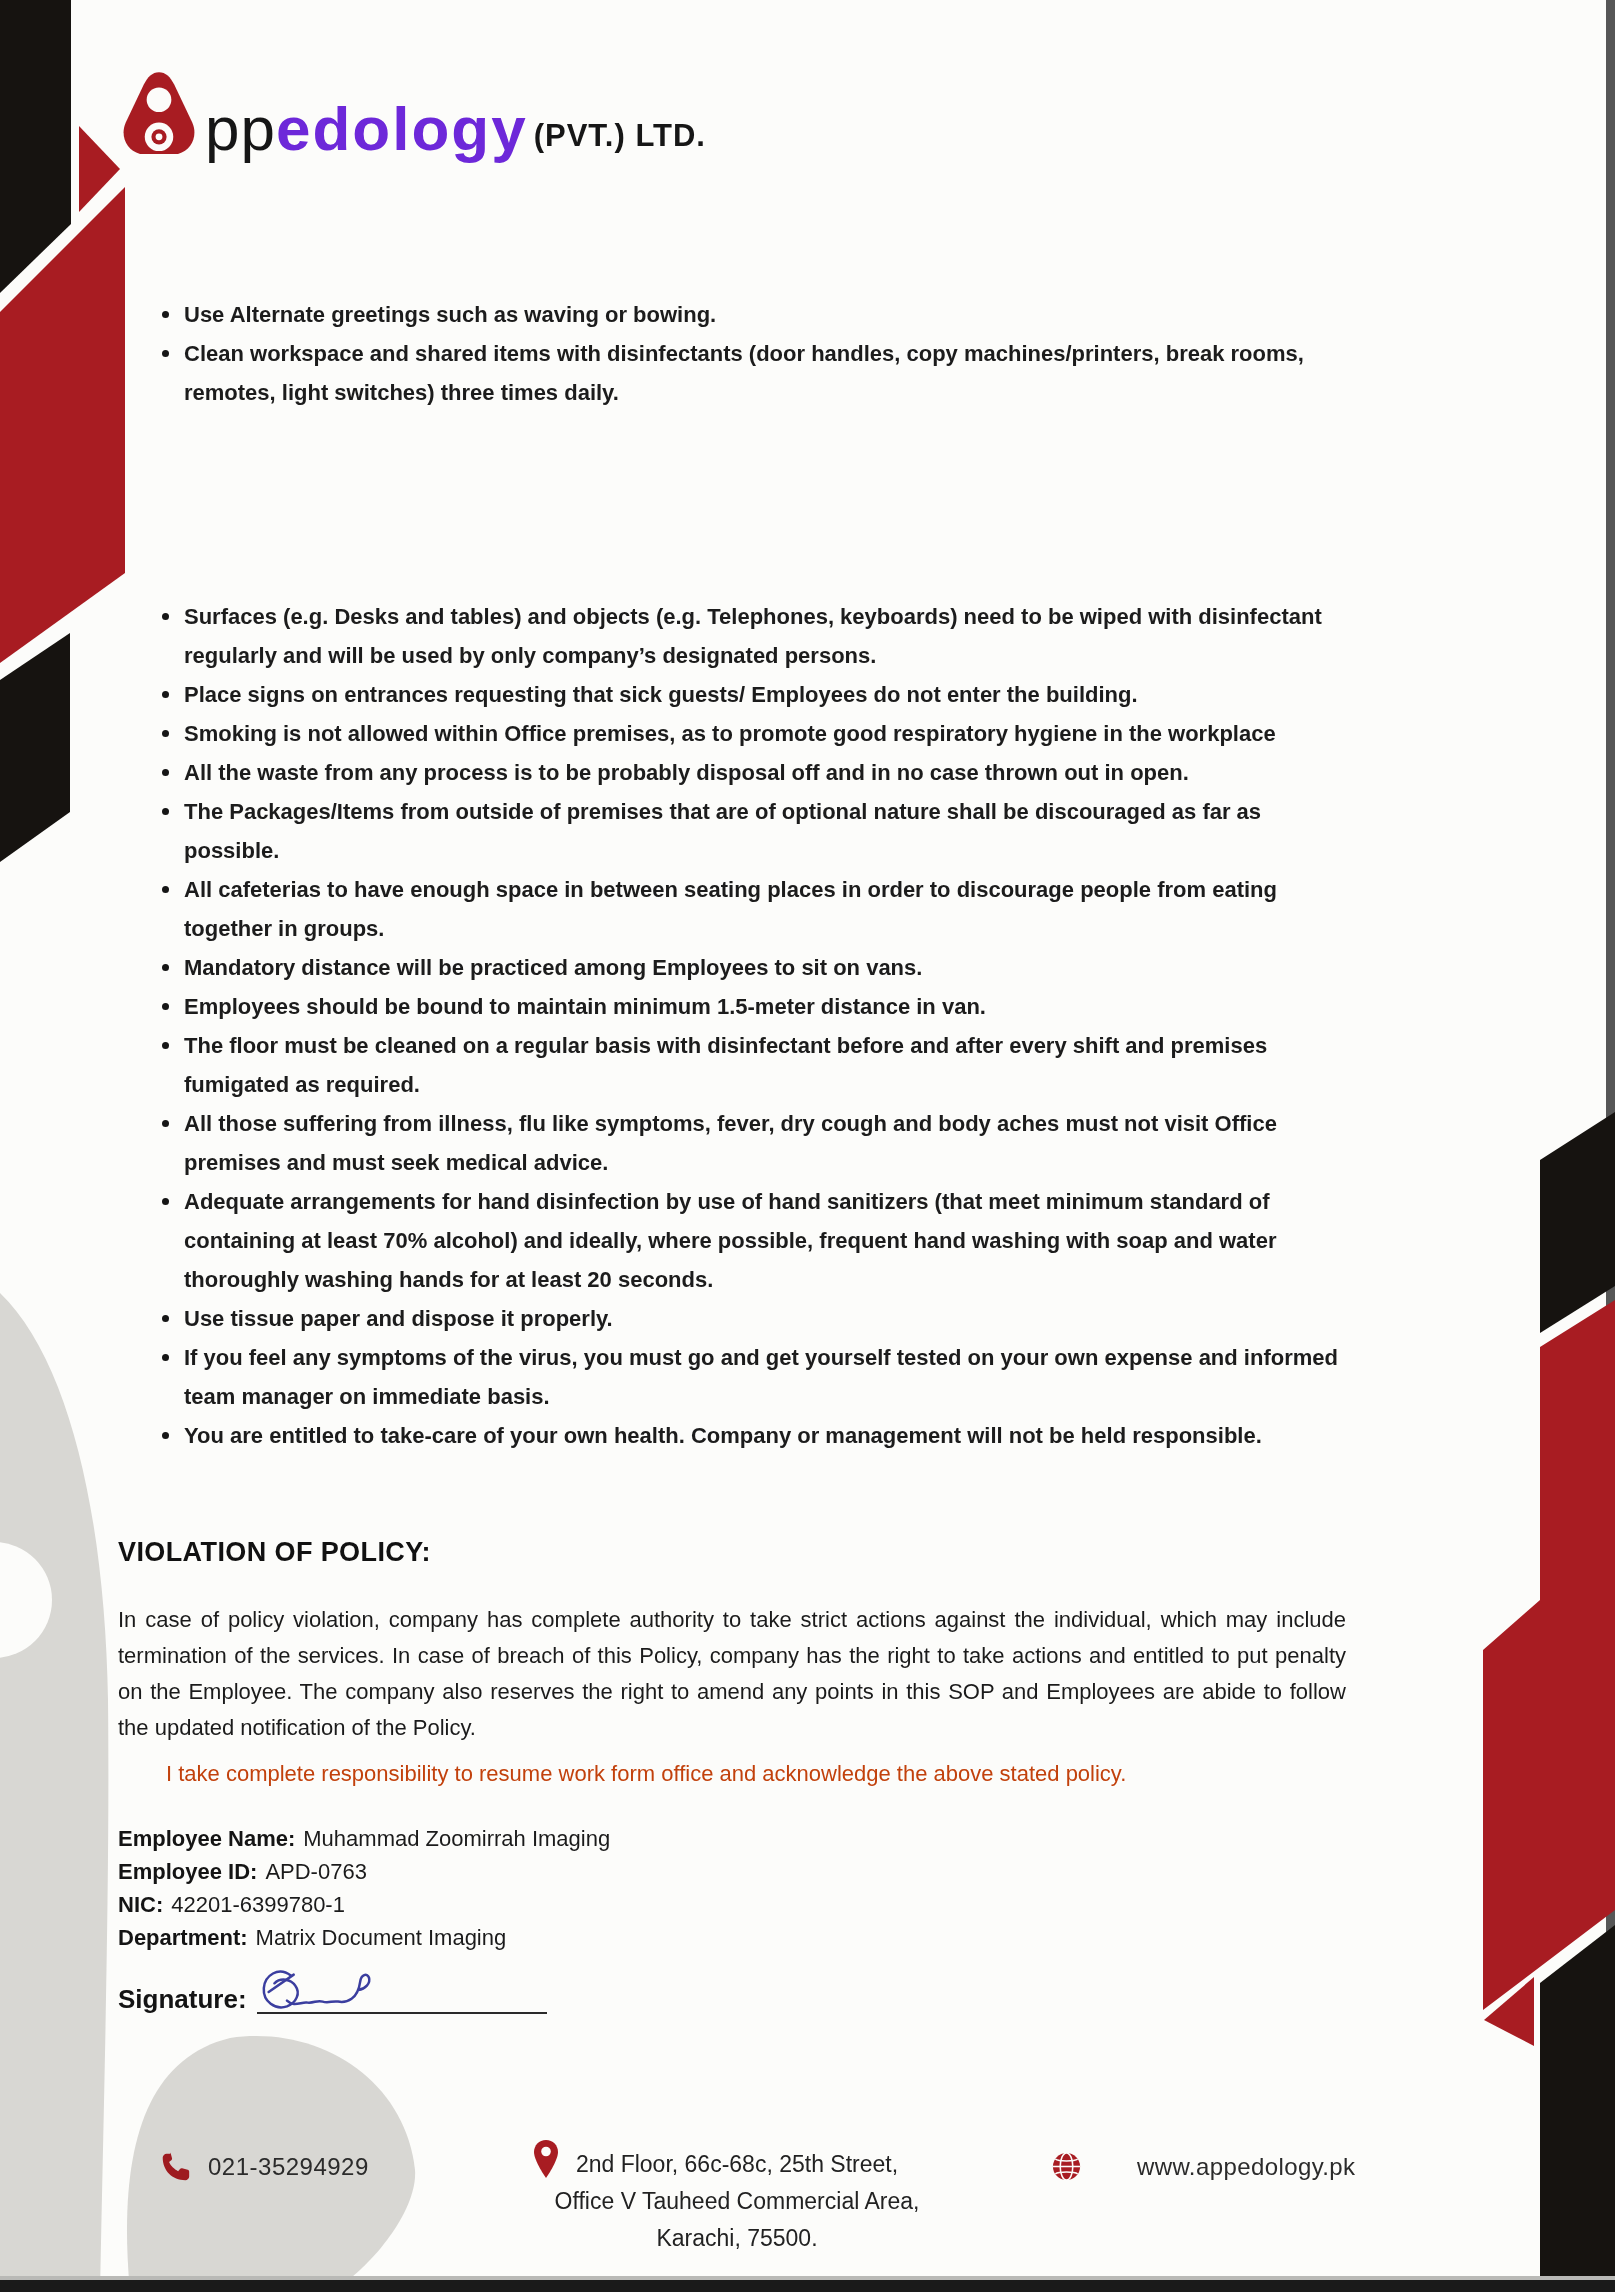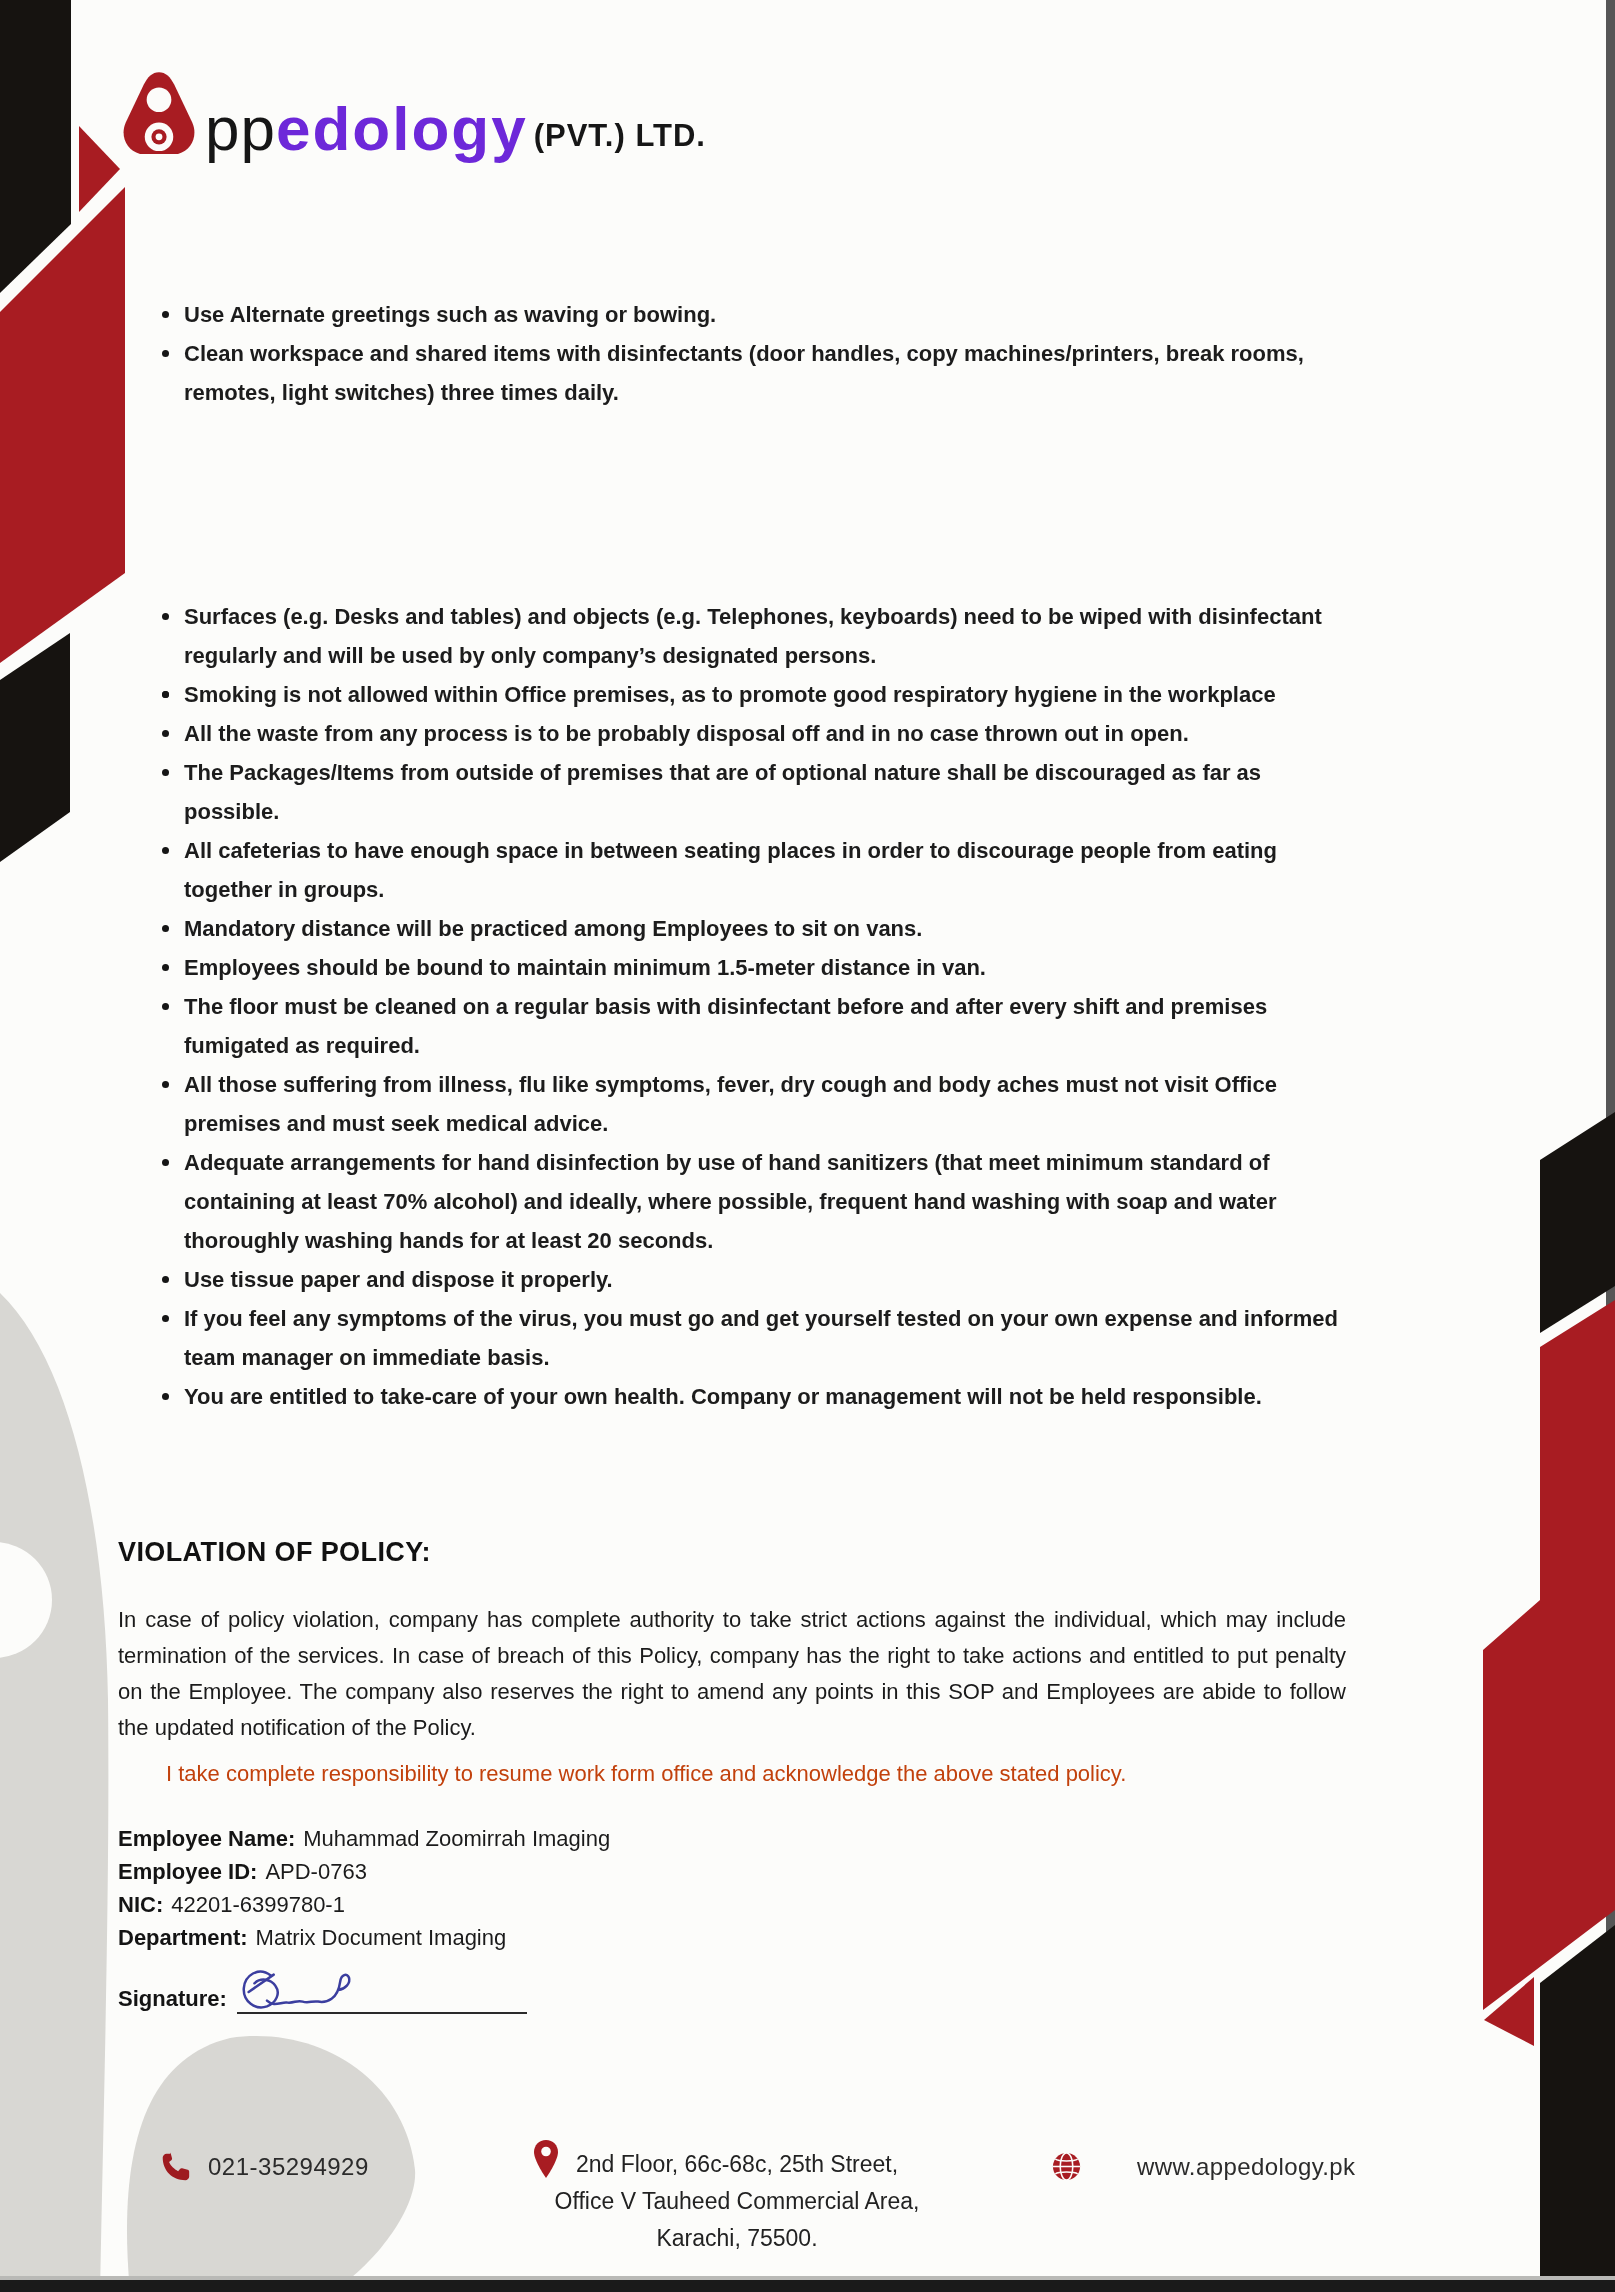--- a/index.html
+++ b/index.html
@@ -26,21 +26,21 @@
 
   
   .vio-head{left:118px;top:1537px;font-size:27px;font-weight:700;letter-spacing:.4px;color:#111;}
   .vio-para{left:118px;top:1602px;width:1228px;font-size:22px;line-height:36px;
             text-align:justify;color:#1b1b1b;}
   .ack{left:118px;top:1758px;width:1228px;font-size:22px;line-height:32px;color:#c2410c;margin-left:48px;}
 
   
   .emp{left:118px;top:1822px;font-size:22px;line-height:33px;color:#1b1b1b;}
   .emp-label{font-weight:700;margin-right:8px;color:#141414;}
-  .sig-row{left:118px;top:1974px;display:flex;align-items:flex-end;font-size:22px;text-align:right;}
+  .sig-row{left:118px;top:1974px;display:flex;align-items:flex-end;font-size:26px;text-align:right;}
   .sig-label{font-weight:700;color:#141414;line-height:30px;}
   .sig-area{position:relative;width:290px;height:38px;margin-left:10px;border-bottom:2px solid #2a2a2a;}
   .sig-area svg{position:absolute;left:2px;bottom:-8px;overflow:visible;}
 
   
   .footer-item{display:flex;align-items:center;}
   .f-phone{left:158px;top:2150px;}
   .f-phone-text{font-size:24px;color:#2b2b2b;margin-left:16px;letter-spacing:.5px;}
   .f-pin{left:530px;top:2138px;}
   .f-address{left:552px;top:2146px;width:370px;text-align:center;font-size:23px;line-height:37px;color:#222;}
@@ -100,20 +100,21 @@
 
   <div class="layer blist policy-list">
 
       <div class="bullet">
         <span class="dot"></span>
         <span>Surfaces (e.g. Desks and tables) and objects (e.g. Telephones, keyboards) need to be wiped with disinfectant regularly and will be used by only company’s designated persons.</span>
       </div>
 
       <div class="bullet">
         <span class="dot"></span>
+        <span>Place signs on entrances requesting that sick guests/ Employees do not enter the building.</span>
       </div>
 
       <div class="bullet">
         <span class="dot"></span>
         <span>Smoking is not allowed within Office premises, as to promote good respiratory hygiene in the workplace</span>
       </div>
 
       <div class="bullet">
         <span class="dot"></span>
         <span>All the waste from any process is to be probably disposal off and in no case thrown out in open.</span>

